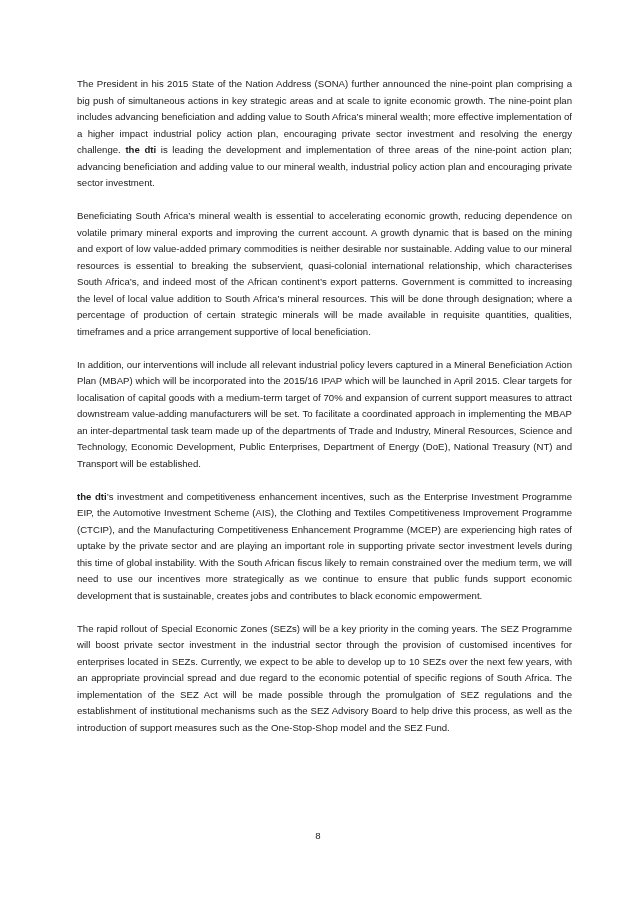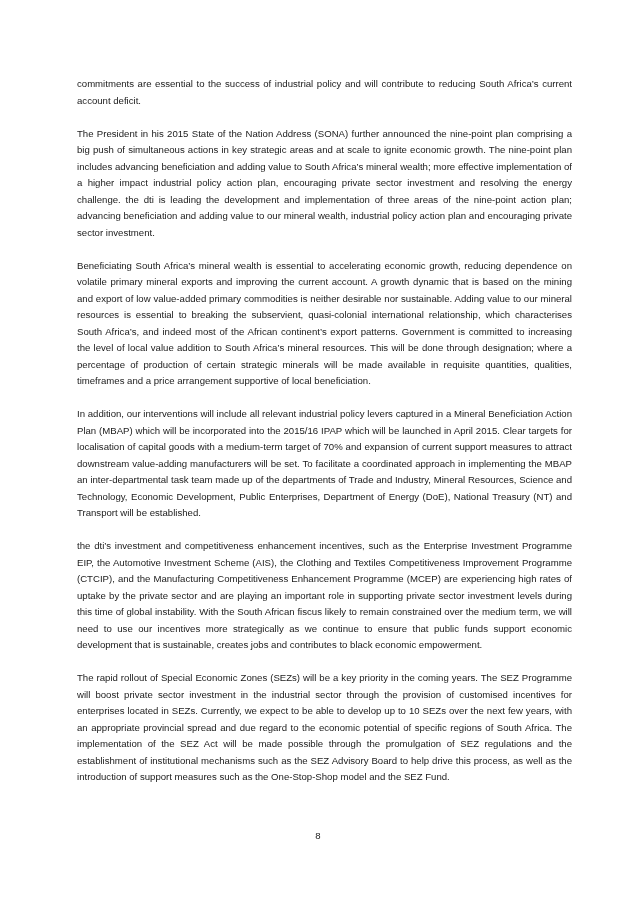--- a/index.html
+++ b/index.html
@@ -9,38 +9,35 @@
     left: 77px;
     top: 76px;
     width: 495px;
     font-family: "Liberation Sans", sans-serif;
     font-size: 9.6px;
     line-height: 16.5px;
     color: #1a1a1a;
     text-align: justify;
   }
   .para { margin: 0 0 16.5px 0; }
-  .para b { font-weight: normal; }
+  .para b { font-weight: bold; }
   .page-number {
     position: absolute;
     left: 0; right: 0;
     top: 830px;
     text-align: center;
     font-family: "Liberation Sans", sans-serif;
     font-size: 9.6px;
     color: #1a1a1a;
   }
 </style>
 </head>
 <body>
 
 <div class="page">
-  <p class="para">
-    <span>commitments are essential to the success of industrial policy and will contribute to reducing South Africa’s current account deficit.</span>
-  </p>
   <p class="para">
     <span>The President in his 2015 State of the Nation Address (SONA) further announced the nine-point plan comprising a big push of simultaneous actions in key strategic areas and at scale to ignite economic growth. The nine-point plan includes advancing beneficiation and adding value to South Africa’s mineral wealth; more effective implementation of a higher impact industrial policy action plan, encouraging private sector investment and resolving the energy challenge. </span><b>the dti</b><span> is leading the development and implementation of three areas of the nine-point action plan; advancing beneficiation and adding value to our mineral wealth, industrial policy action plan and encouraging private sector investment.</span>
   </p>
   <p class="para">
     <span>Beneficiating South Africa’s mineral wealth is essential to accelerating economic growth, reducing dependence on volatile primary mineral exports and improving the current account. A growth dynamic that is based on the mining and export of low value-added primary commodities is neither desirable nor sustainable. Adding value to our mineral resources is essential to breaking the subservient, quasi-colonial international relationship, which characterises South Africa’s, and indeed most of the African continent’s export patterns. Government is committed to increasing the level of local value addition to South Africa’s mineral resources. This will be done through designation; where a percentage of production of certain strategic minerals will be made available in requisite quantities, qualities, timeframes and a price arrangement supportive of local beneficiation.</span>
   </p>
   <p class="para">
     <span>In addition, our interventions will include all relevant industrial policy levers captured in a Mineral Beneficiation Action Plan (MBAP) which will be incorporated into the 2015/16 IPAP which will be launched in April 2015. Clear targets for localisation of capital goods with a medium-term target of 70% and expansion of current support measures to attract downstream value-adding manufacturers will be set. To facilitate a coordinated approach in implementing the MBAP an inter-departmental task team made up of the departments of Trade and Industry, Mineral Resources, Science and Technology, Economic Development, Public Enterprises, Department of Energy (DoE), National Treasury (NT) and Transport will be established.</span>
   </p>
   <p class="para">

